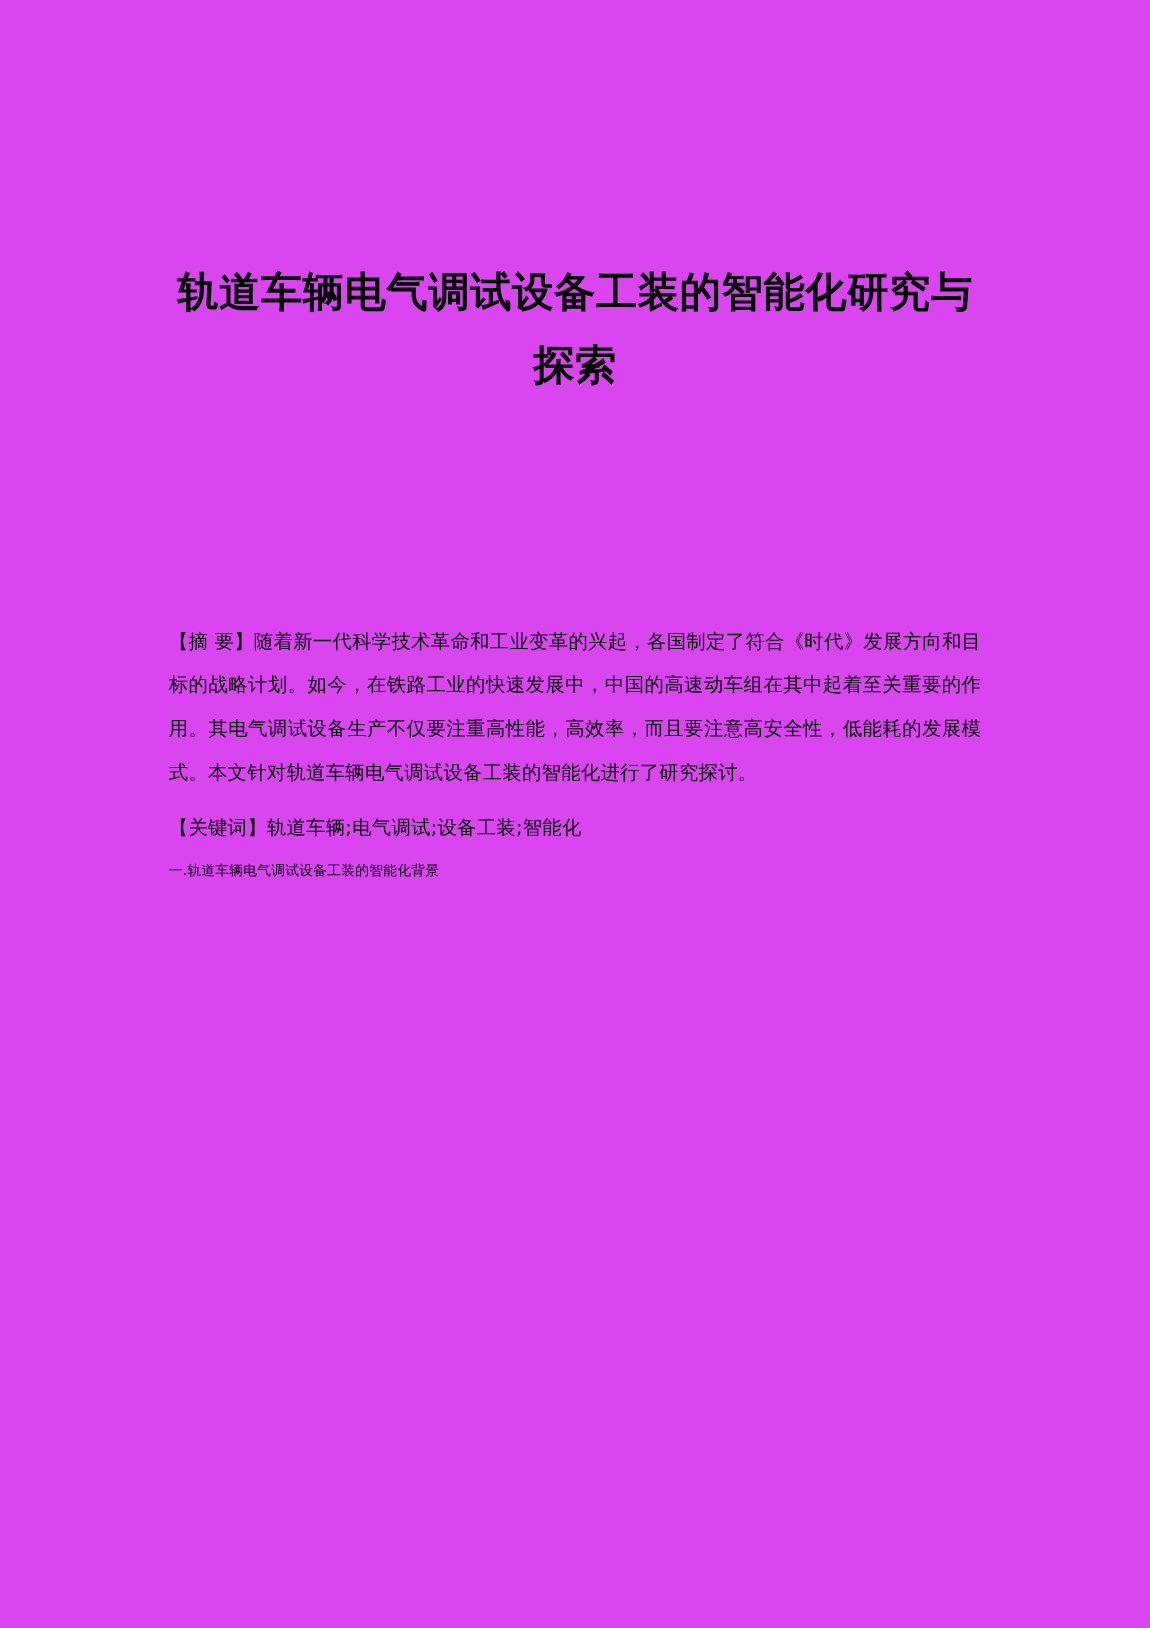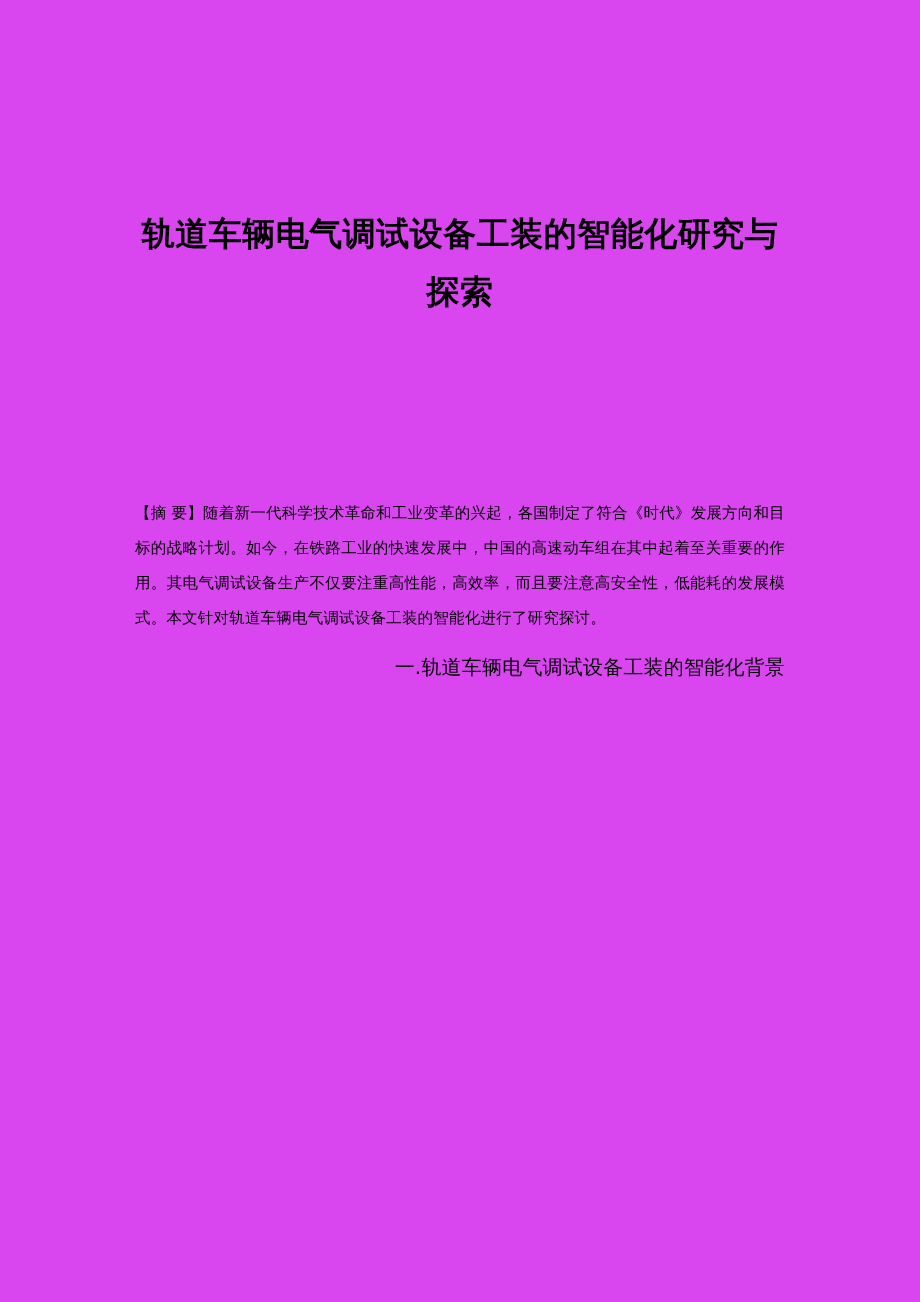--- a/index.html
+++ b/index.html
@@ -46,36 +46,36 @@
     line-height: 2.28;
     margin: 0 0 8px 0;
     text-align: justify;
     text-justify: inter-ideograph;
     letter-spacing: 0.2px;
   }
   p.tight {
     margin-bottom: 4px;
   }
   .section-heading {
-    font-size: 20px;
+    font-size: 11px;
     line-height: 2.28;
     margin: 0 0 2px 0;
     letter-spacing: 0.2px;
-    text-align: right;
   }
 </style>
 </head>
 <body>
 
 <div class="page">
 
   <h1 class="doc-title">轨道车辆电气调试设备工装的智能化研究与探索</h1>
 
   <div class="spacer"></div>
 
 
   <p class="body-text">【摘  要】随着新一代科学技术革命和工业变革的兴起，各国制定了符合《时代》发展方向和目标的战略计划。如今，在铁路工业的快速发展中，中国的高速动车组在其中起着至关重要的作用。其电气调试设备生产不仅要注重高性能，高效率，而且要注意高安全性，低能耗的发展模式。本文针对轨道车辆电气调试设备工装的智能化进行了研究探讨。</p>
 
+  <p class="body-text tight">【关键词】轨道车辆;电气调试;设备工装;智能化</p>
 
   <p class="section-heading">一.轨道车辆电气调试设备工装的智能化背景</p>
 
 
 </div>
 
 </body></html>

